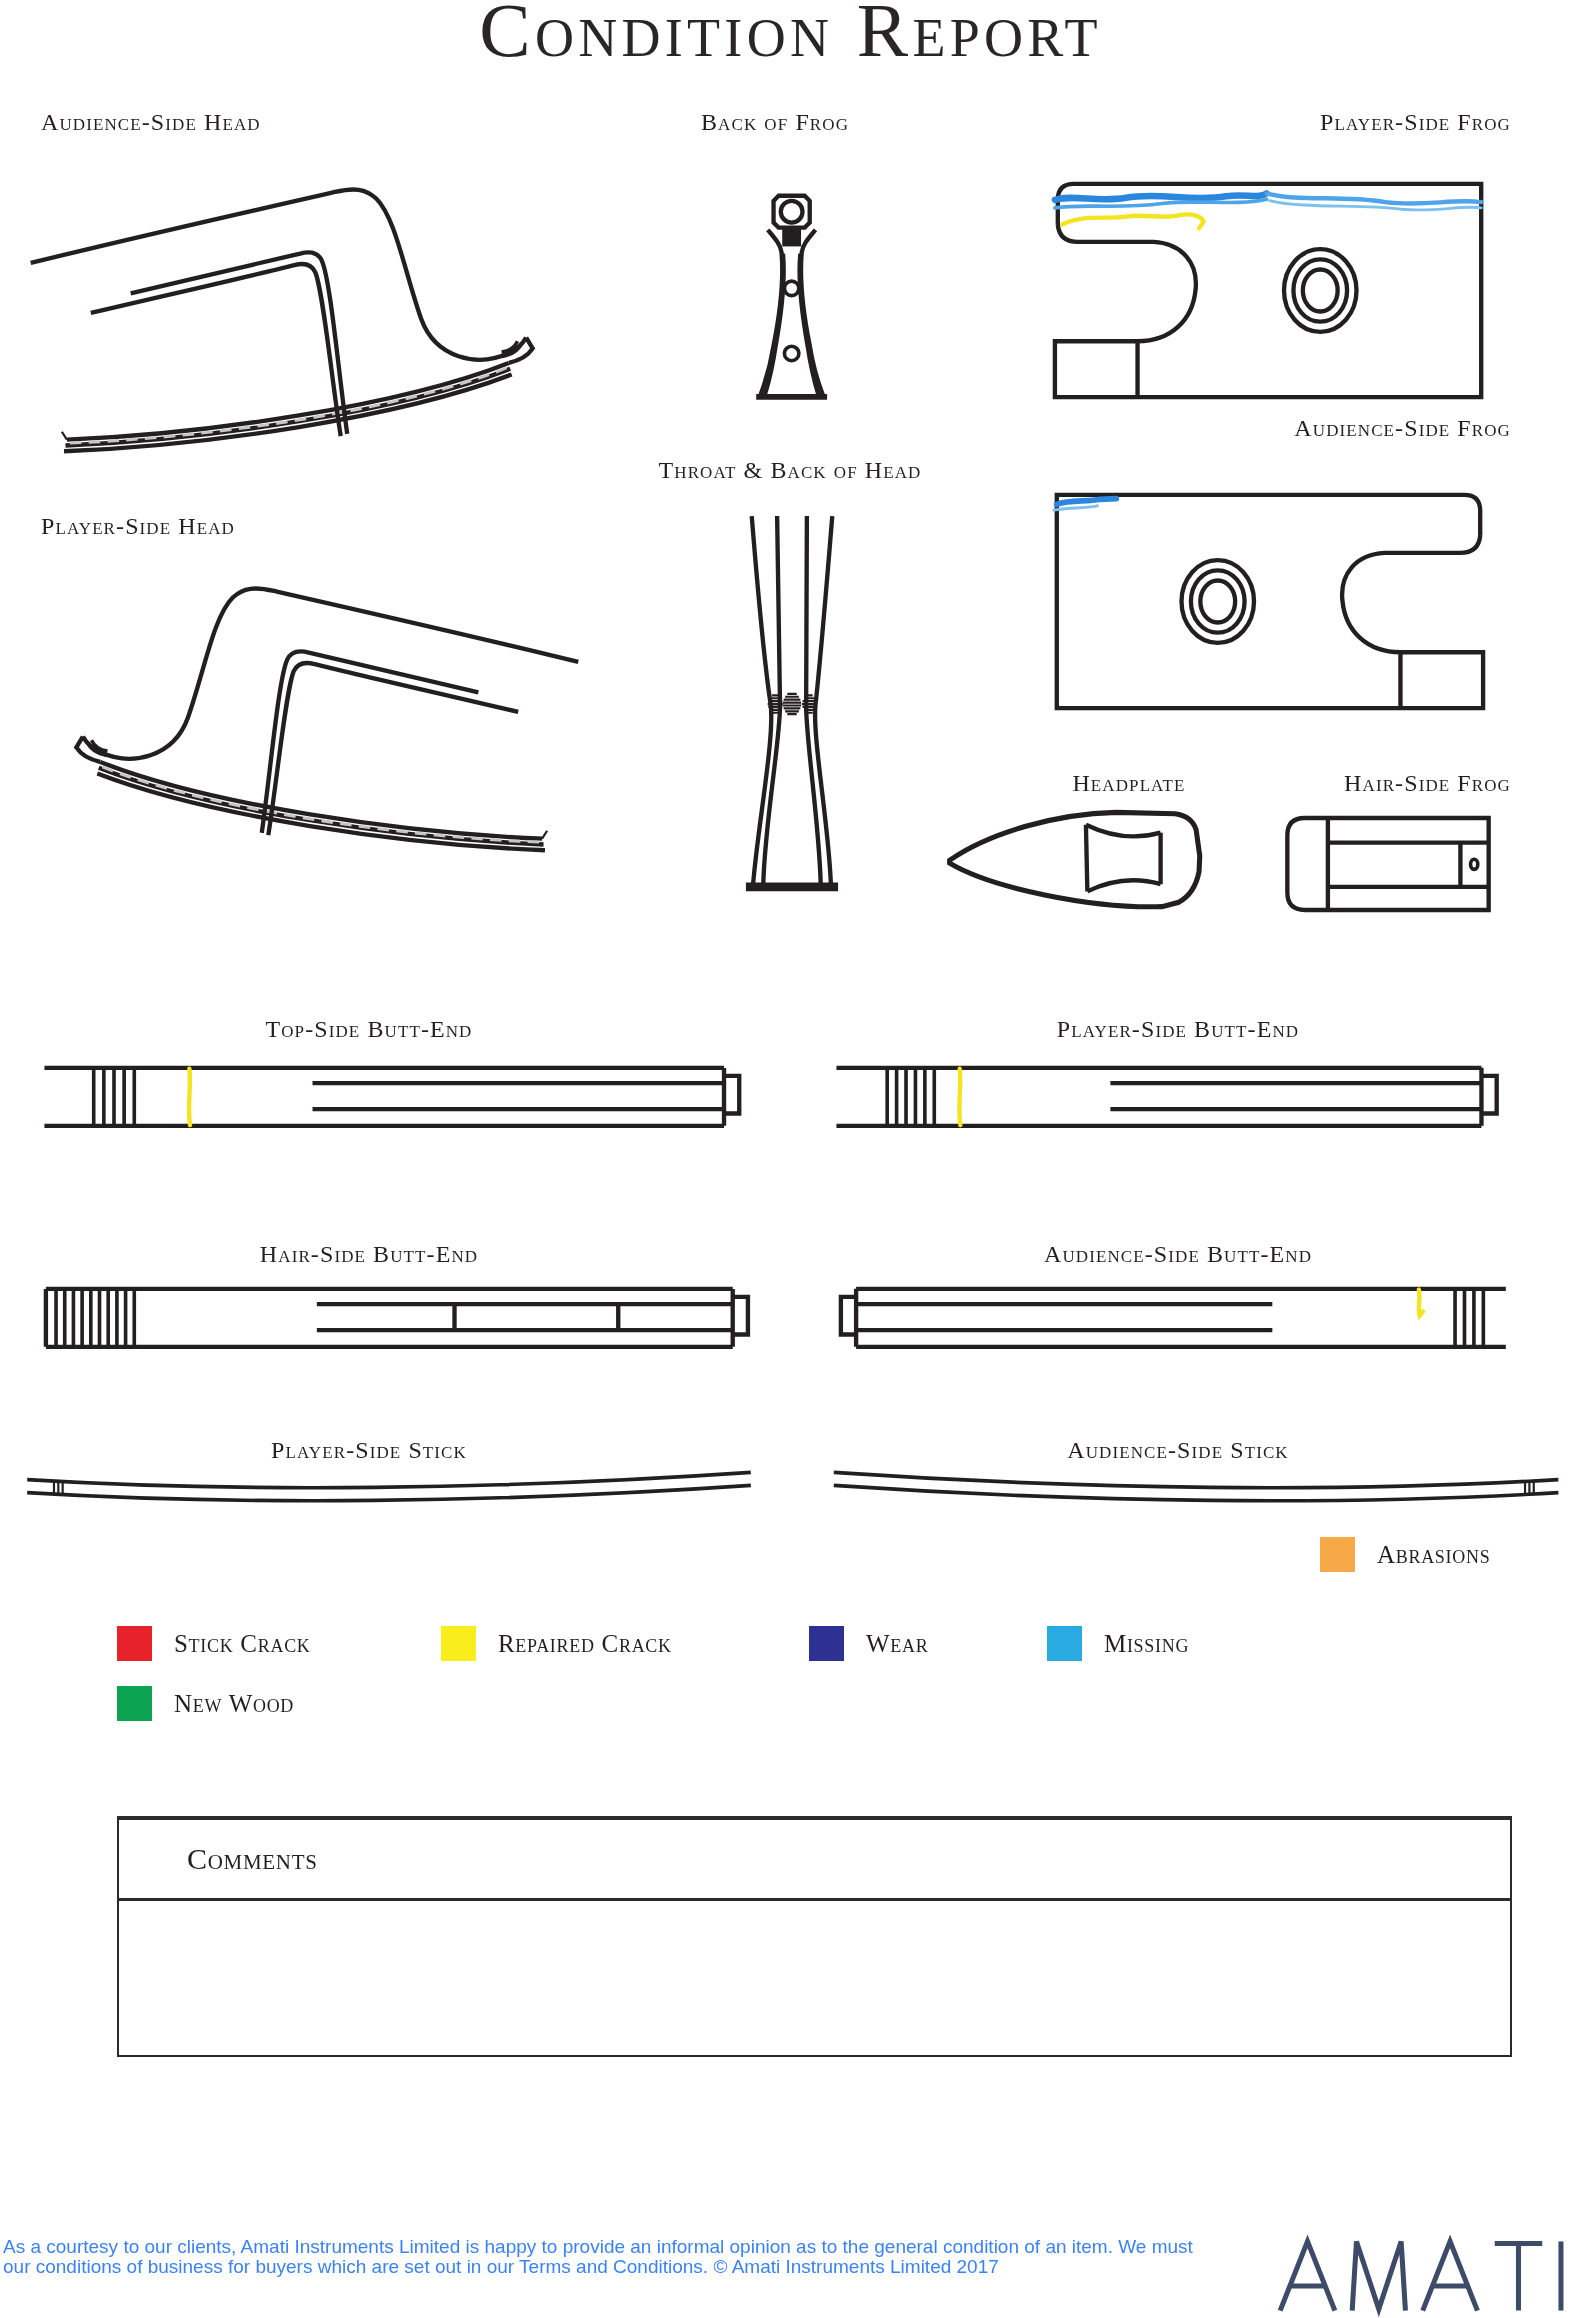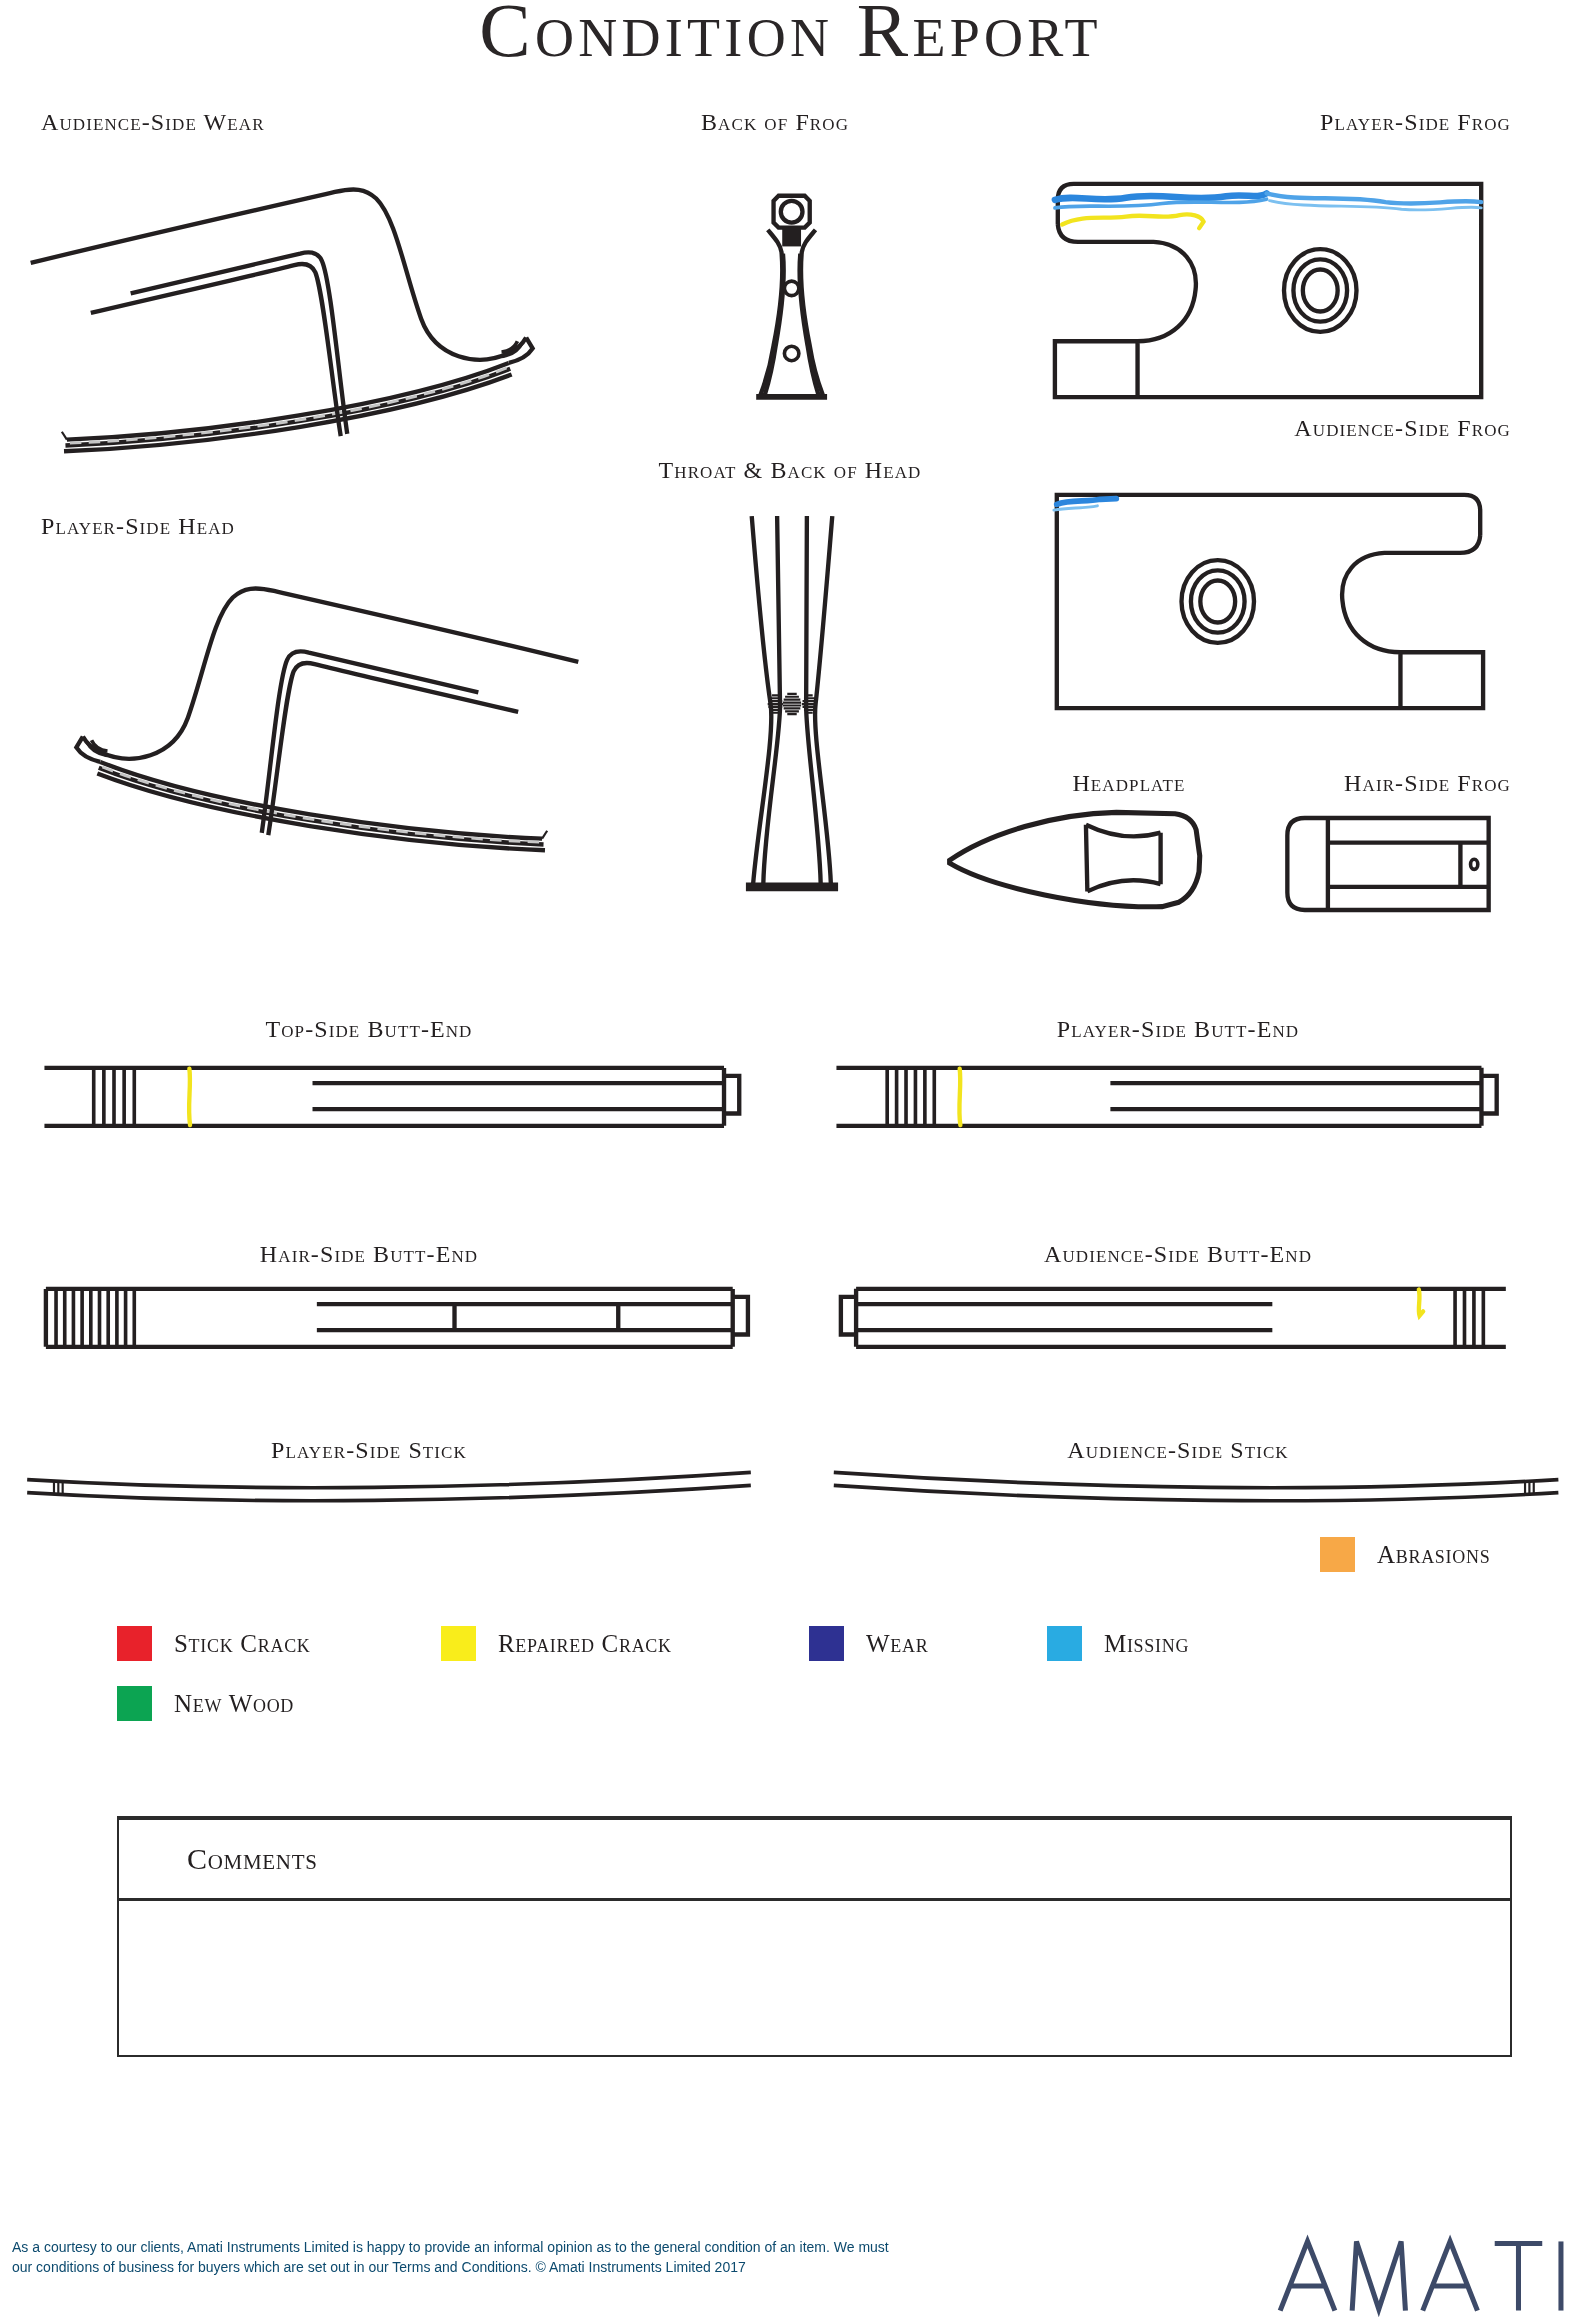--- a/index.html
+++ b/index.html
@@ -18,32 +18,32 @@
   .dash{fill:none;stroke:#c6c6c6;stroke-width:4;stroke-dasharray:16 10}
   .anno{fill:none;stroke-linecap:round}
   .leg{position:absolute;display:flex;align-items:center;gap:22px}
   .sw{width:35px;height:35px}
   .leglbl{font-variant:small-caps;font-size:25px;letter-spacing:0.7px;white-space:nowrap}
   .cbox{position:absolute;left:117px;top:1816px;width:1395px;height:241px;
         border:2.2px solid #2b2b2b;border-top-width:4.3px;box-sizing:border-box}
   .chead{height:78px;border-bottom:3.6px solid #2b2b2b;display:flex;align-items:center;
          padding-left:68px;font-variant:small-caps;font-size:30px;letter-spacing:0.7px}
   .cbody{height:157px}
-  .foot{position:absolute;left:12px;top:2237px;font-family:"Liberation Sans",sans-serif;
-        font-size:14px;line-height:20px;color:#0c4a6e}
+  .foot{position:absolute;left:3px;top:2237px;font-family:"Liberation Sans",sans-serif;
+        font-size:19px;line-height:20px;color:#3b82f6}
   .foot div{white-space:nowrap}
 </style>
 </head>
 <body>
 
 <div class="page">
 
   <div class="title">Condition Report</div>
 
-  <div class="lbl" style="left:41px;top:109px">Audience-Side Wear</div>
+  <div class="lbl" style="left:41px;top:109px">Audience-Side Head</div>
   <div class="lbl c" style="left:681px;top:109px;width:188px">Back of Frog</div>
   <div class="lbl r" style="left:1232px;top:109px;width:279px">Player-Side Frog</div>
   <div class="lbl r" style="left:1232px;top:415px;width:279px">Audience-Side Frog</div>
   <div class="lbl" style="left:41px;top:513px">Player-Side Head</div>
   <div class="lbl c" style="left:645px;top:457px;width:290px">Throat &amp; Back of Head</div>
   <div class="lbl c" style="left:1002px;top:770px;width:254px">Headplate</div>
   <div class="lbl r" style="left:1268px;top:770px;width:243px">Hair-Side Frog</div>
   <div class="lbl c" style="left:188px;top:1016px;width:362px">Top-Side Butt-End</div>
   <div class="lbl c" style="left:997px;top:1016px;width:362px">Player-Side Butt-End</div>
   <div class="lbl c" style="left:188px;top:1241px;width:362px">Hair-Side Butt-End</div>

